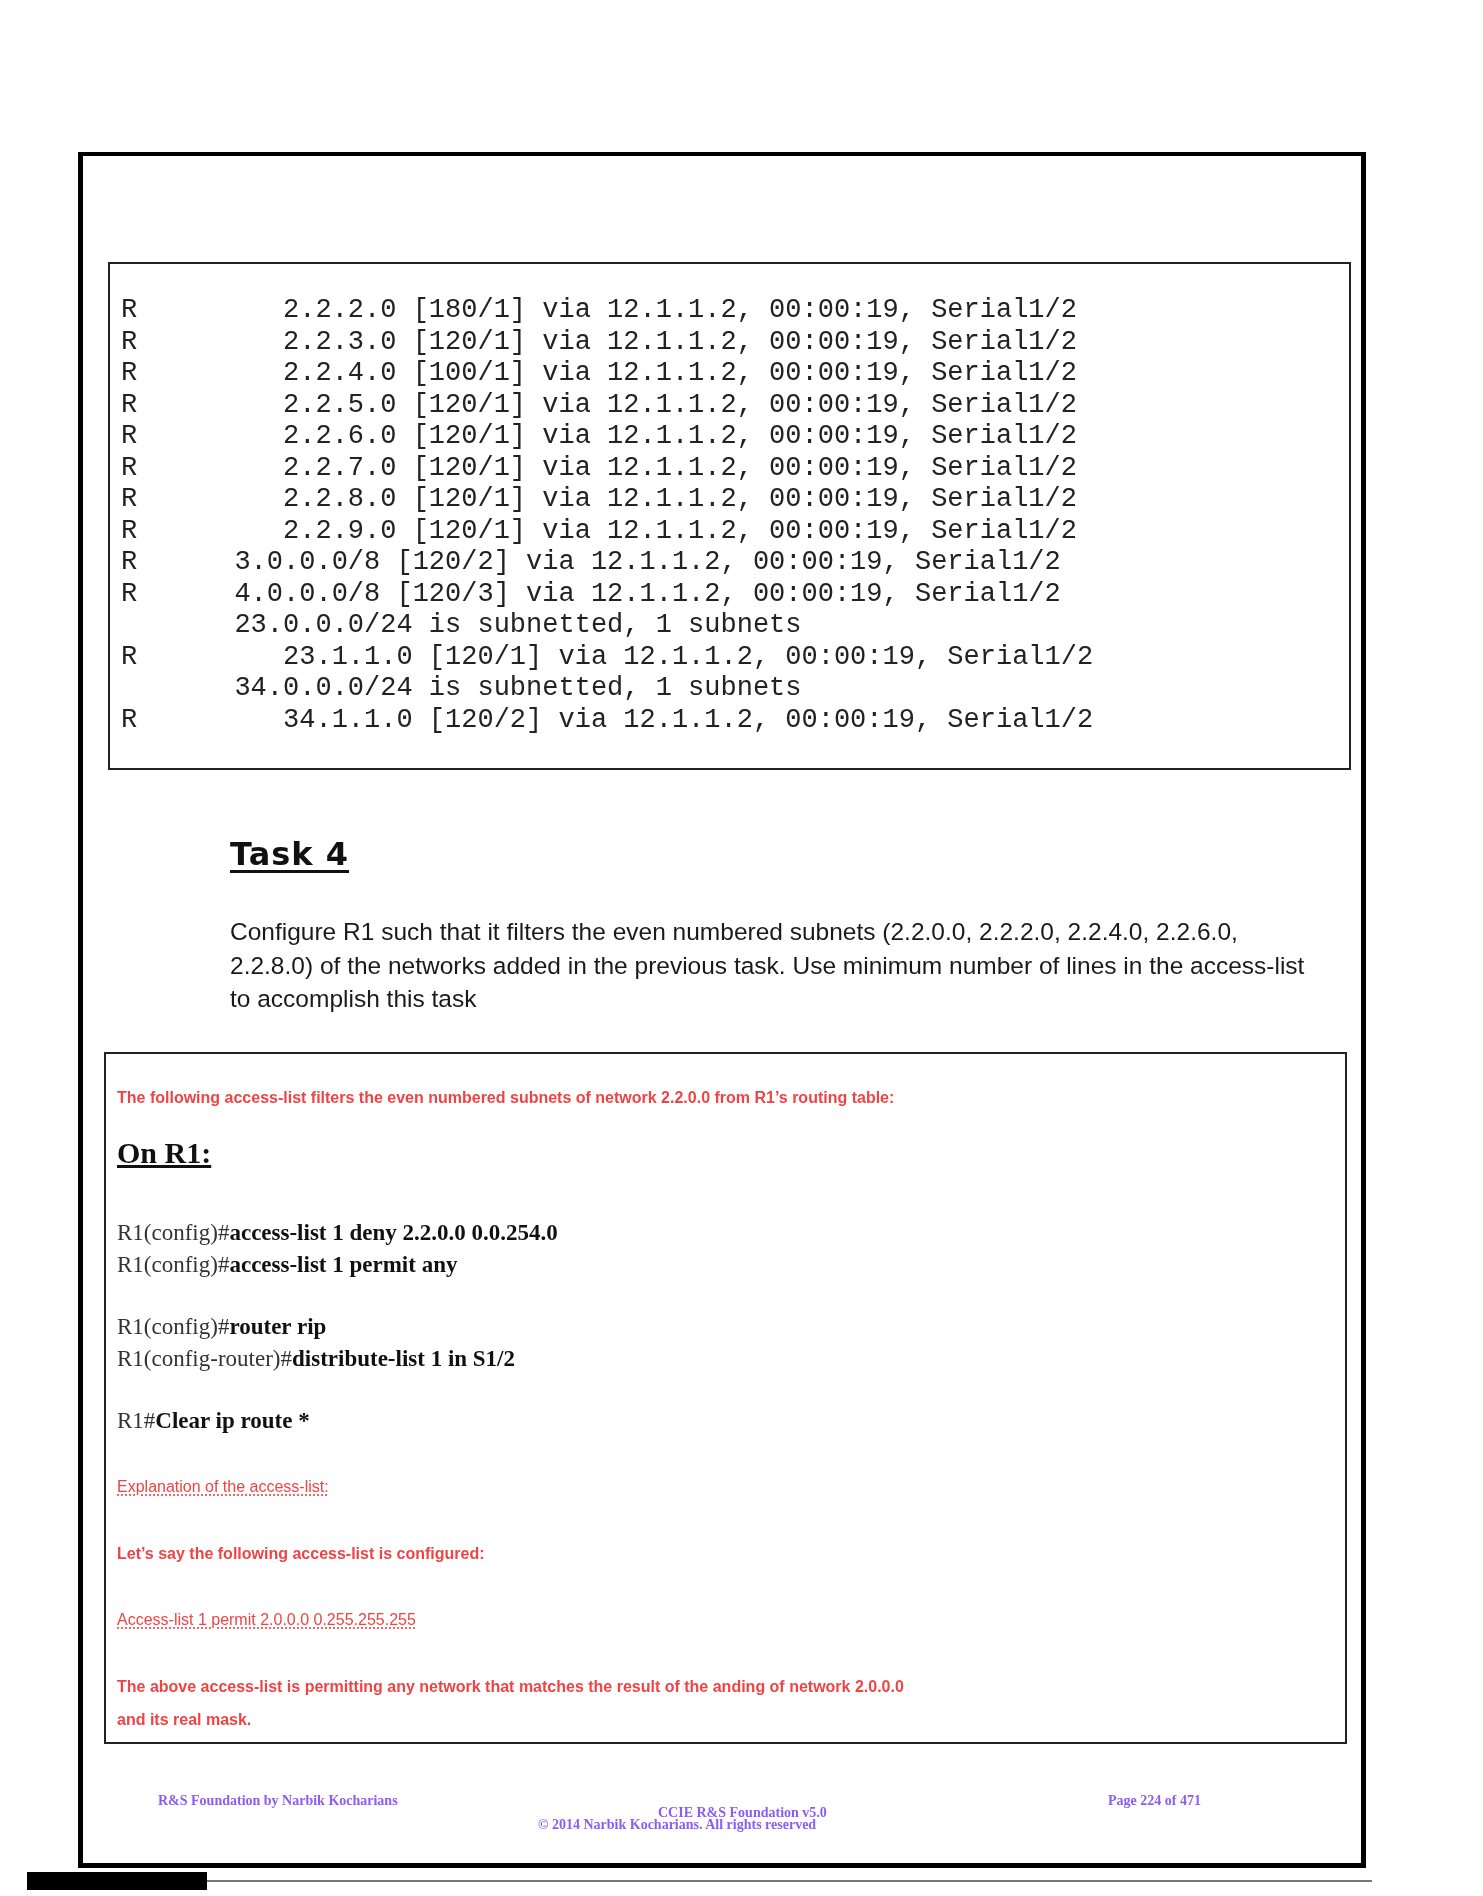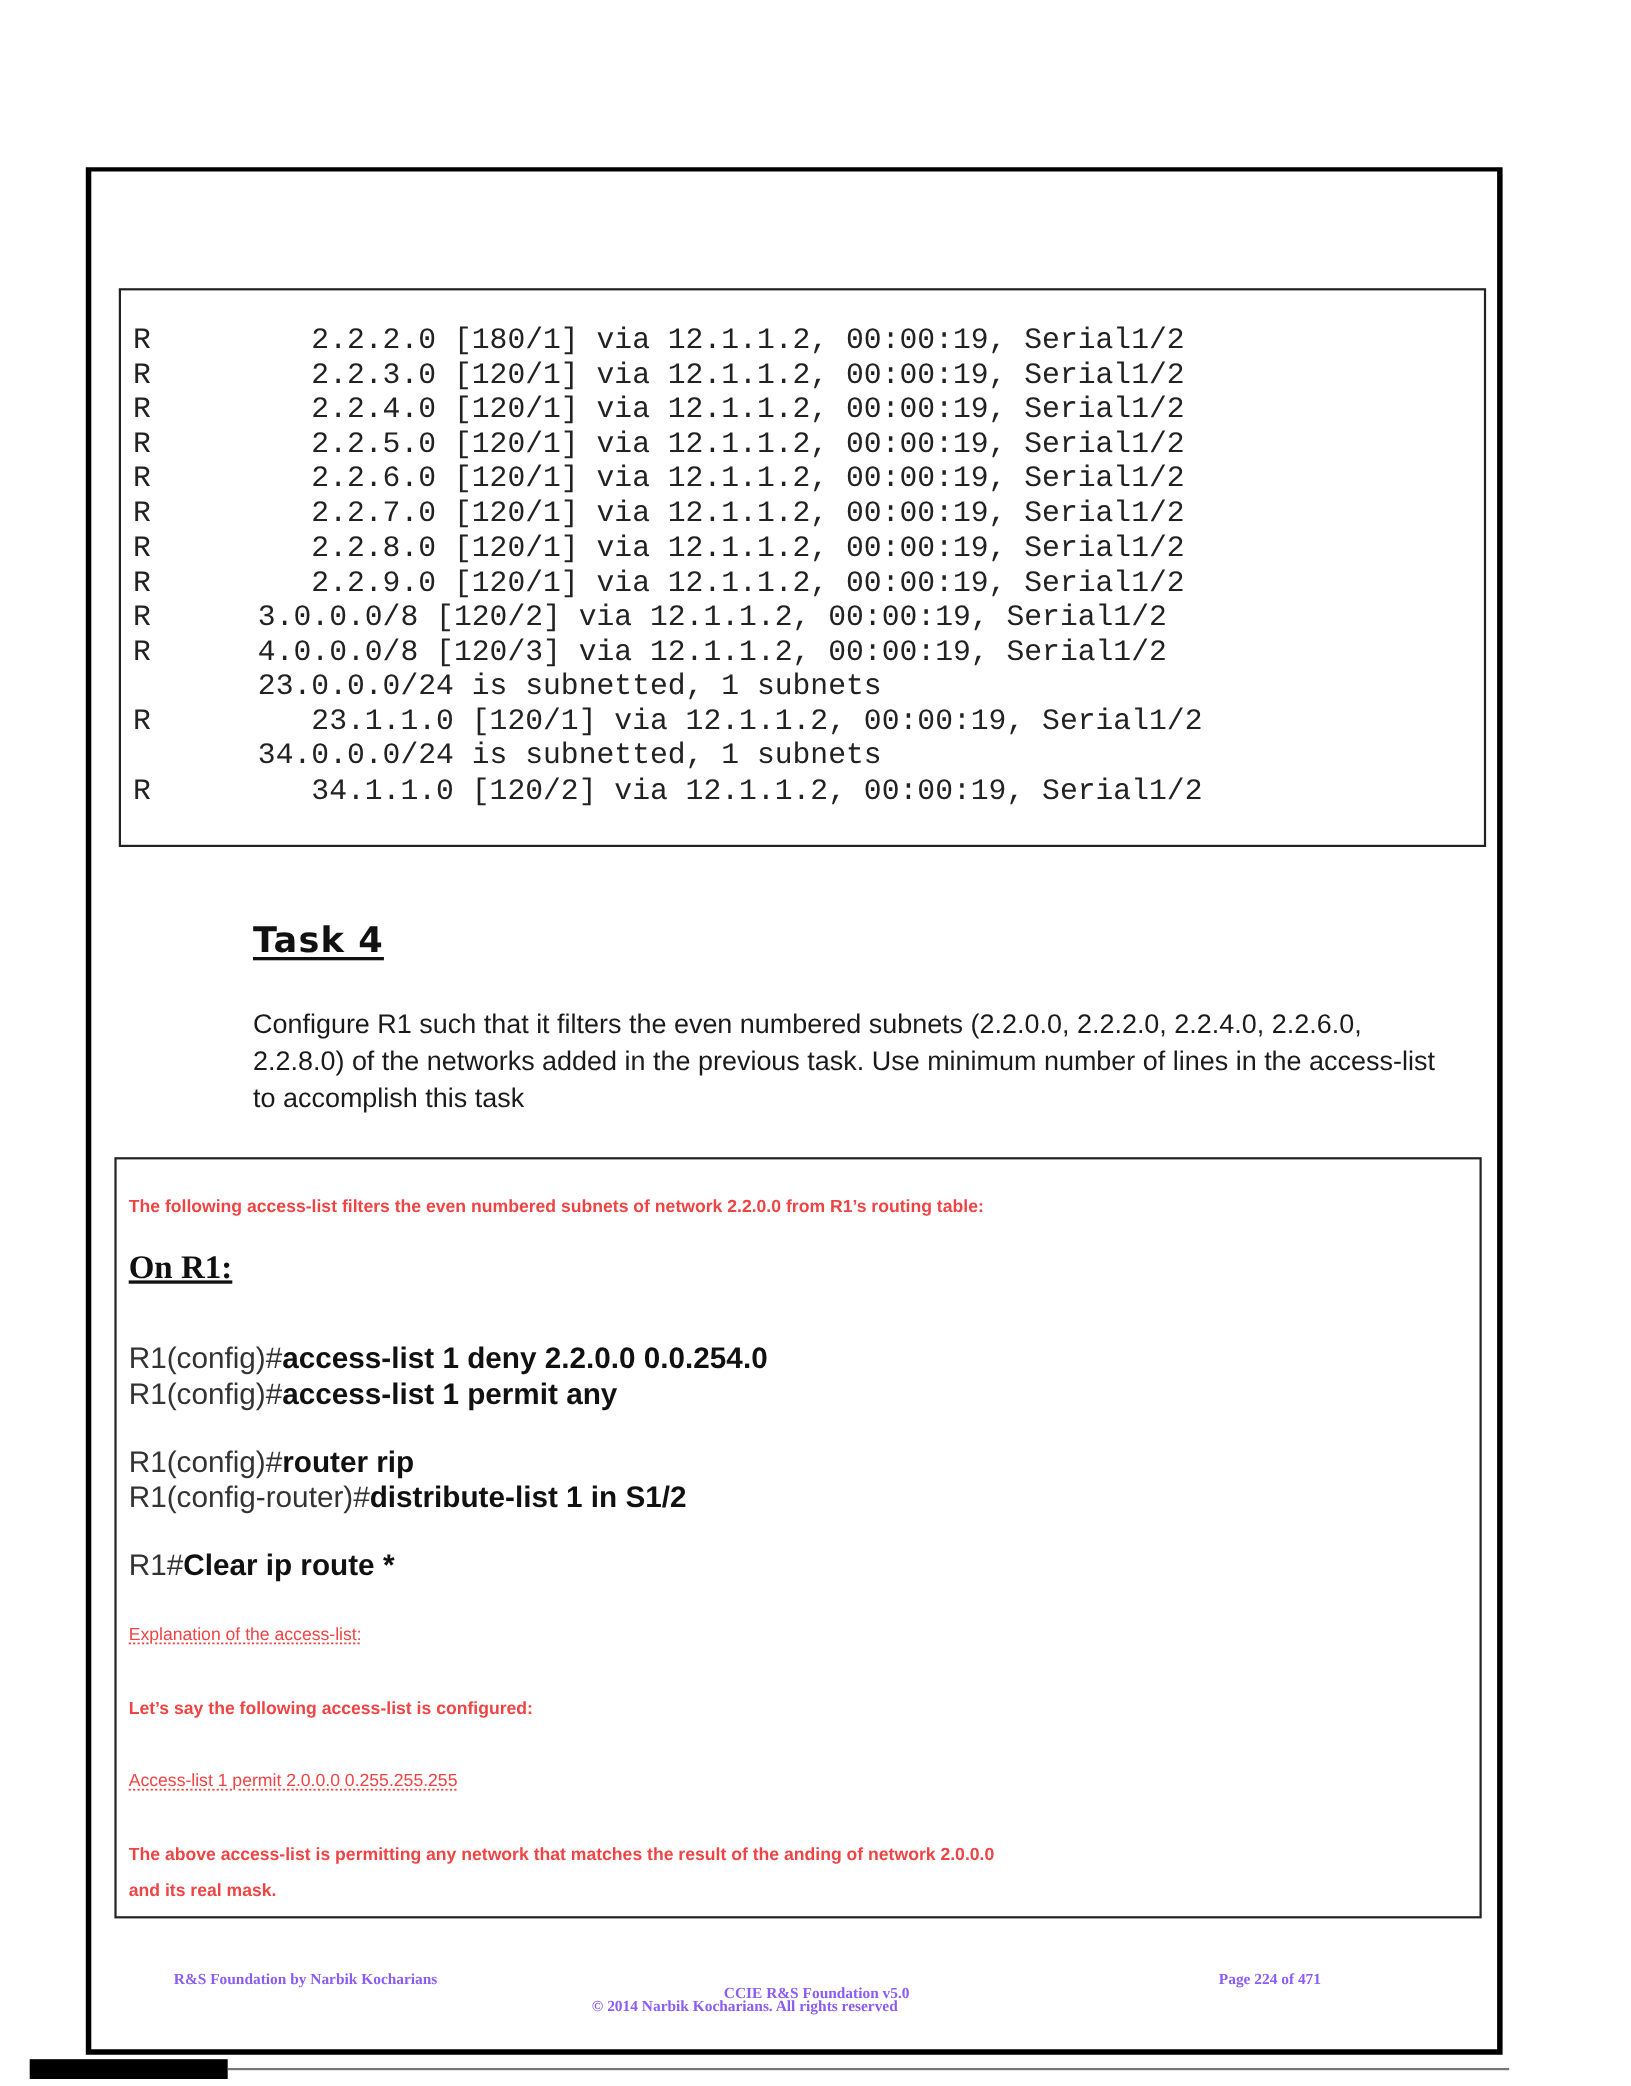--- a/index.html
+++ b/index.html
@@ -9,38 +9,38 @@
   .box1 { position: absolute; left: 108px; top: 262px; width: 1243px; height: 508px; border: 2px solid #222; box-sizing: border-box; }
   .box2 { position: absolute; left: 104px; top: 1052px; width: 1243px; height: 692px; border: 2px solid #222; box-sizing: border-box; }
   .mono { font-family: "Liberation Mono", "DejaVu Sans Mono", monospace; font-size: 27px; white-space: pre; line-height: 31.5px; color: #222; }
   .route-lines { position: absolute; left: 121px; top: 295px; }
   .route-line { display: block; height: 31.5px; }
   .task-title { position: absolute; left: 230px; top: 835px; font-family: "DejaVu Sans", sans-serif; font-weight: bold; font-size: 32px; text-decoration: underline; text-decoration-thickness: 3px; text-underline-offset: 5px; letter-spacing: 1px; color: #111; }
   .task-desc { position: absolute; left: 230px; top: 915px; width: 1080px; font-family: "Liberation Sans", sans-serif; font-size: 24.5px; line-height: 33.5px; color: #1a1a1a; }
   .sans-b { font-family: "Liberation Sans", sans-serif; font-weight: bold; font-size: 16px; color: #ef4444; white-space: nowrap; }
   .on-r1 { position: absolute; left: 117px; top: 1136px; font-family: "Liberation Serif", serif; font-weight: bold; font-size: 30px; text-decoration: underline; color: #111; }
   .code-block { position: absolute; left: 117px; }
-  .code-line { display: block; height: 31.5px; font-family: Liberation Sans, sans-serif; font-size: 27px; white-space: pre; color: #333; }
+  .code-line { display: block; height: 31.5px; font-family: Liberation Serif, serif; font-size: 23px; white-space: pre; color: #333; }
   .code-line b { color: #111; font-weight: bold; }
   .u { text-decoration: underline; text-decoration-style: dotted; text-underline-offset: 3px; }
   .footer-text { position: absolute; font-family: "Liberation Serif", serif; font-weight: bold; font-size: 14px; color: #8b5cf6; white-space: nowrap; }
   .footer-page { }
   .black-bar { position: absolute; left: 27px; top: 1872px; width: 180px; height: 18px; background: #000; }
   .bottom-rule { position: absolute; left: 207px; top: 1880px; width: 1165px; height: 2px; background: #555; opacity: 0.8; }
 </style>
 </head>
 <body>
 
 <div class="frame"></div>
 
 <div class="box1"></div>
 <div class="route-lines">
   <span class="route-line mono">R         2.2.2.0 [180/1] via 12.1.1.2, 00:00:19, Serial1/2</span>
   <span class="route-line mono">R         2.2.3.0 [120/1] via 12.1.1.2, 00:00:19, Serial1/2</span>
-  <span class="route-line mono">R         2.2.4.0 [120/1] via 12.1.1.2, 00:00:19, Serial1/2</span>
+  <span class="route-line mono">R         2.2.4.0 [100/1] via 12.1.1.2, 00:00:19, Serial1/2</span>
   <span class="route-line mono">R         2.2.5.0 [120/1] via 12.1.1.2, 00:00:19, Serial1/2</span>
   <span class="route-line mono">R         2.2.6.0 [120/1] via 12.1.1.2, 00:00:19, Serial1/2</span>
   <span class="route-line mono">R         2.2.7.0 [120/1] via 12.1.1.2, 00:00:19, Serial1/2</span>
   <span class="route-line mono">R         2.2.8.0 [120/1] via 12.1.1.2, 00:00:19, Serial1/2</span>
   <span class="route-line mono">R         2.2.9.0 [120/1] via 12.1.1.2, 00:00:19, Serial1/2</span>
   <span class="route-line mono">R      3.0.0.0/8 [120/2] via 12.1.1.2, 00:00:19, Serial1/2</span>
   <span class="route-line mono">R      4.0.0.0/8 [120/3] via 12.1.1.2, 00:00:19, Serial1/2</span>
   <span class="route-line mono">       23.0.0.0/24 is subnetted, 1 subnets</span>
   <span class="route-line mono">R         23.1.1.0 [120/1] via 12.1.1.2, 00:00:19, Serial1/2</span>
   <span class="route-line mono">       34.0.0.0/24 is subnetted, 1 subnets</span>

